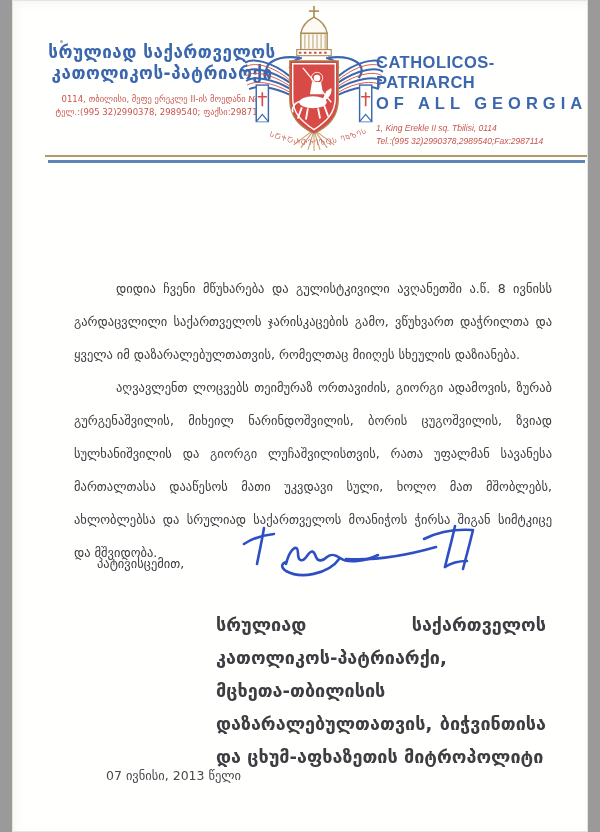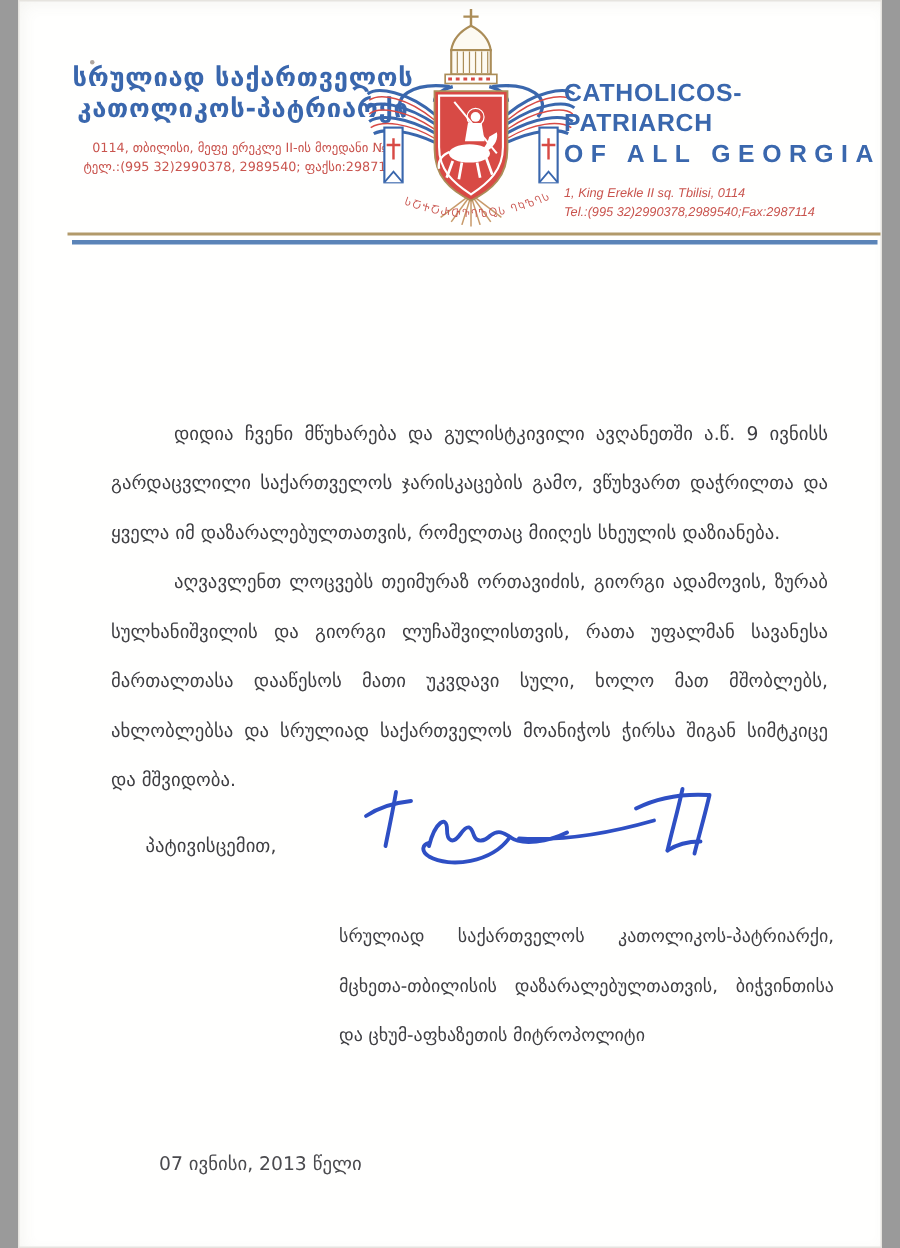--- a/index.html
+++ b/index.html
@@ -22,21 +22,21 @@
   .rule-blue { position:absolute; left:36px; top:160px; width:537px; height:2.5px; background:#5b84b8; }
   .scan-speck { position:absolute; left:48px; top:40px; width:3px; height:3px; background:#9a9088; border-radius:50%; opacity:.8; }
   
   .letter-body { position:absolute; left:62px; top:272px; width:478px; color:#3e3e42; font-size:12.5px; }
   .bline { line-height:33px; text-align:justify; text-align-last:justify; white-space:normal; }
   .bline.first { text-indent:42px; }
   .bline.last { text-align-last:left; }
   
   .salutation { position:absolute; left:85px; top:556px; color:#3e3e42; font-size:12.5px; }
   .signature { position:absolute; left:214px; top:516px; width:272px; height:78px; }
-  .signer { position:absolute; left:214px; top:608px; width:330px; color:#3e3e42; font-size:12px; }
+  .signer { position:absolute; left:204px; top:608px; width:330px; color:#3e3e42; font-size:18px;font-weight:bold; }
   .signer .bline { line-height:33px; }
   .date-line { position:absolute; left:94px; top:768px; color:#4a4a4e; font-size:12.5px; }
 </style>
 </head>
 <body>
 
 <div class="page">
 
   <div class="scan-speck"></div>
 
@@ -142,26 +142,27 @@
       <div>1, King Erekle II sq. Tbilisi, 0114</div>
       <div>Tel.:(995 32)2990378,2989540;Fax:2987114</div>
     </div>
   </div>
 
   <div class="rule-gold"></div>
   <div class="rule-blue"></div>
 
   <div class="letter-body">
     <div>
-      <div class="bline first">დიდია ჩვენი მწუხარება და გულისტკივილი ავღანეთში ა.წ. 9 ივნისს</div>
+      <div class="bline first">დიდია ჩვენი მწუხარება და გულისტკივილი ავღანეთში ა.წ. 8 ივნისს</div>
       <div class="bline">გარდაცვლილი საქართველოს ჯარისკაცების გამო, ვწუხვართ დაჭრილთა და</div>
       <div class="bline last">ყველა იმ დაზარალებულთათვის, რომელთაც მიიღეს სხეულის დაზიანება.</div>
     </div>
     <div>
       <div class="bline first">აღვავლენთ ლოცვებს თეიმურაზ ორთავიძის, გიორგი ადამოვის, ზურაბ</div>
+      <div class="bline">გურგენაშვილის, მიხეილ ნარინდოშვილის, ბორის ცუგოშვილის, ზვიად</div>
       <div class="bline">სულხანიშვილის და გიორგი ლუჩაშვილისთვის, რათა უფალმან სავანესა</div>
       <div class="bline">მართალთასა დააწესოს მათი უკვდავი სული, ხოლო მათ მშობლებს,</div>
       <div class="bline">ახლობლებსა და სრულიად საქართველოს მოანიჭოს ჭირსა შიგან სიმტკიცე</div>
       <div class="bline last">და მშვიდობა.</div>
     </div>
   </div>
 
   <div class="salutation">პატივისცემით,</div>
   <svg class="signature" viewBox="0 0 272 78">
     <g stroke="#2e4fc4" stroke-width="2.6" fill="none" stroke-linecap="round" stroke-linejoin="round">

